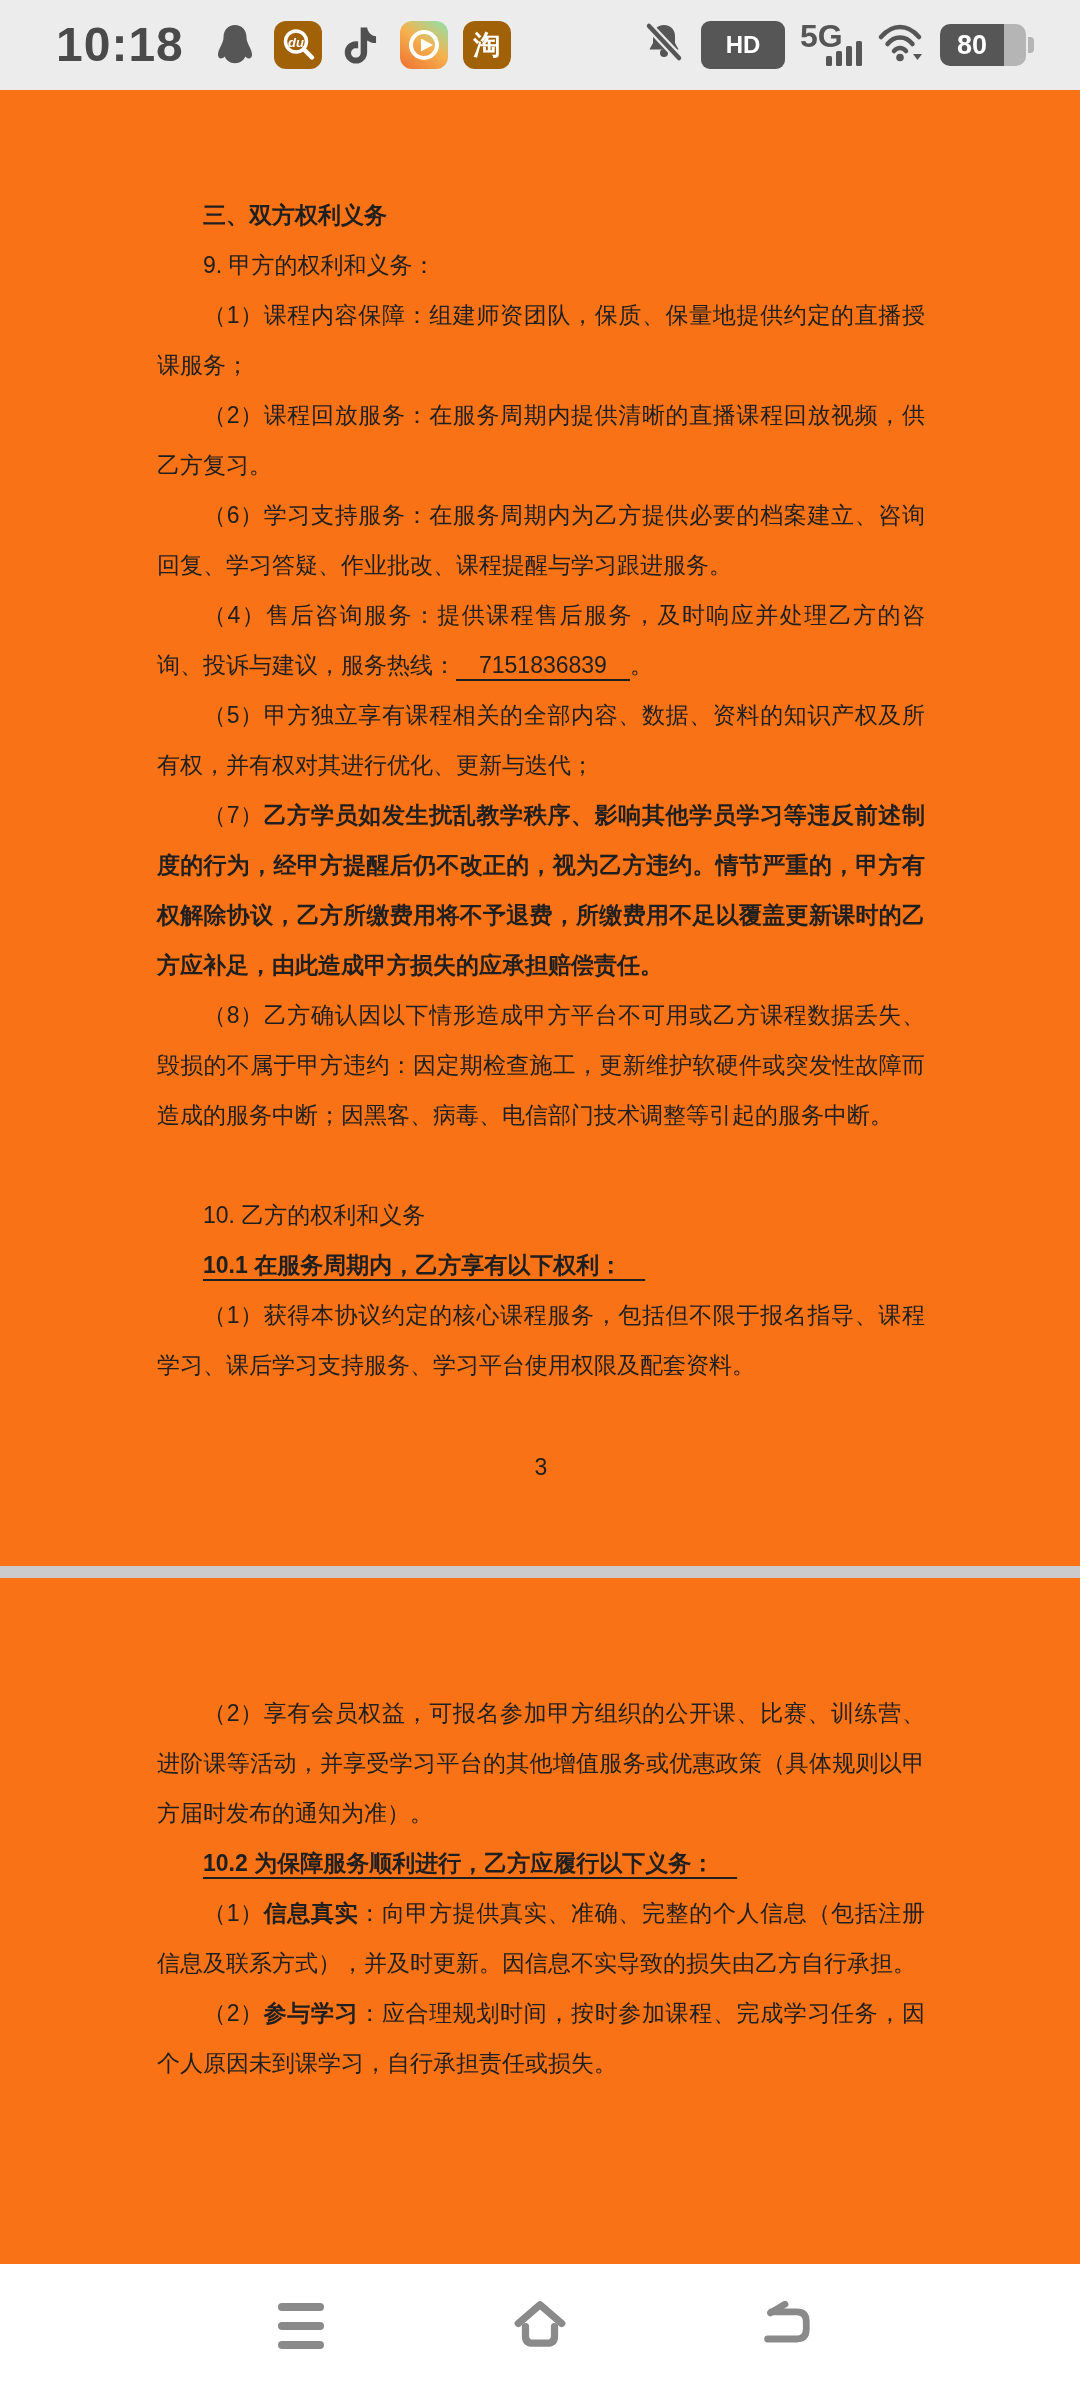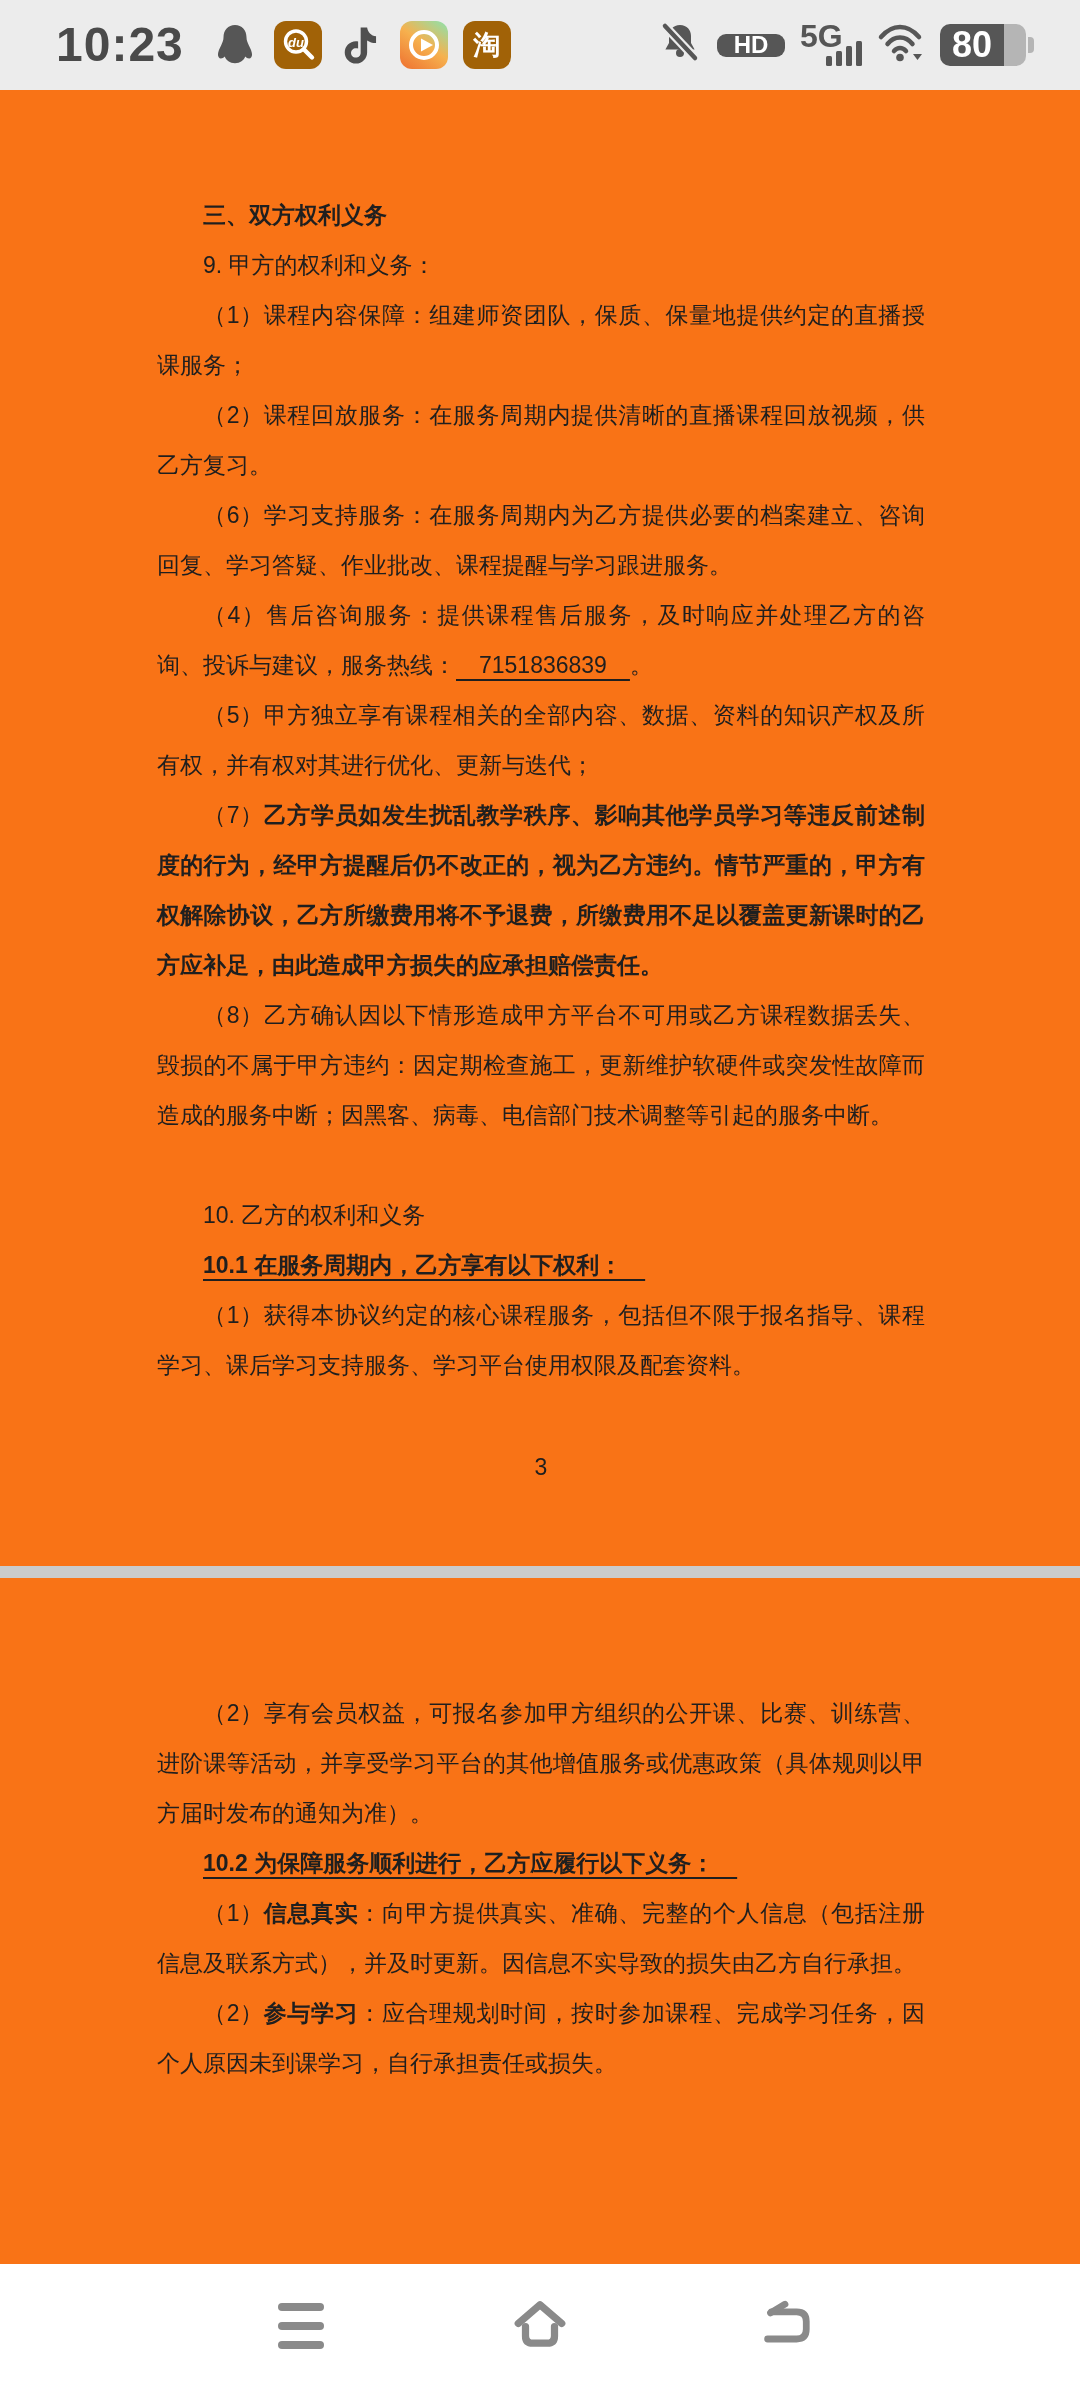--- a/index.html
+++ b/index.html
@@ -11,29 +11,29 @@
   .status{
     position:absolute;top:0;left:0;width:100%;height:90px;background:#ececec;
     display:flex;align-items:center;padding:0 46px 0 56px;box-sizing:border-box;gap:15px;
   }
   .time{font-size:48px;font-weight:700;color:#4a4a4a;letter-spacing:1px;margin-right:12px;line-height:1;}
   .appicon{width:48px;height:48px;border-radius:12px;background:#a16207;display:flex;align-items:center;justify-content:center;flex:0 0 auto;}
   .appicon.plain{background:none;border-radius:0;}
   .taobao-glyph{color:#fff;font-size:27px;font-weight:700;line-height:1;}
   .xigua{background:linear-gradient(215deg,#8be3ae 0%,#f6b14e 48%,#ee7030 100%);}
   .sright{margin-left:auto;display:flex;align-items:center;gap:15px;}
-  .hd-badge{min-width:52px;height:23px;border-radius:9px;background:#565656;color:#fff;
-    font-size:24px;font-weight:700;display:flex;align-items:center;justify-content:center;padding:0 8px;}
+  .hd-badge{min-width:52px;height:48px;border-radius:9px;background:#565656;color:#fff;
+    font-size:24px;font-weight:700;display:flex;align-items:center;justify-content:center;padding:0 16px;}
   .net{position:relative;width:62px;height:46px;}
   .net .g5{position:absolute;top:-2px;left:0;font-size:32px;font-weight:700;color:#565656;line-height:1;}
   .net .bars{position:absolute;bottom:2px;right:0;display:flex;align-items:flex-end;gap:4px;}
   .net .bars i{display:block;width:6px;background:#565656;border-radius:1.5px;}
   .battery{display:flex;align-items:center;}
   .battery .body{width:86px;height:42px;border-radius:10px;overflow:hidden;display:flex;}
-  .battery .fill{width:64px;background:#565656;color:#fff;font-size:36px;font-weight:700;
+  .battery .fill{width:64px;background:#565656;color:#fff;font-size:27px;font-weight:700;
     display:flex;align-items:center;justify-content:center;line-height:1;}
   .battery .rest{flex:1;background:#b5b5b5;}
   .battery .nub{width:6px;height:16px;background:#b5b5b5;border-radius:0 4px 4px 0;margin-left:2px;}
   
   .doc{position:absolute;top:90px;left:0;right:0;bottom:124px;overflow:hidden;background:#f97316;}
   .page1{padding:100px 155px 74px 157px;}
   .page2{padding:110px 155px 0 157px;}
   .divider{height:12px;background:#cbcbcb;}
   .doc p{
     margin:0;font-size:23px;line-height:50px;color:#1f1f1f;
@@ -49,21 +49,21 @@
   .nav-menu-btn{left:301px;}
   .nav-home-btn{left:540px;}
   .nav-back-btn{left:785px;}
   .menu-glyph{display:flex;flex-direction:column;gap:11px;}
   .menu-glyph i{display:block;width:46px;height:8px;border-radius:4px;background:#8a8a8a;}
 </style>
 </head>
 <body>
 
 <div class="status" data-name="status-bar">
-  <span class="time" data-name="clock-time">10:23</span>
+  <span class="time" data-name="clock-time">10:18</span>
 
   <span class="appicon plain" data-name="qq-icon">
     <svg width="46" height="48" viewBox="0 0 48 48">
       <path fill="#565656" d="M24 3c-7.2 0-12 5.2-12 13 0 3.2-1 5.4-2.5 8.4C8 27.6 6.2 30.8 6.2 34c0 2.4 1.2 4.2 3.1 4.2 1.5 0 3-.9 4-2.1 1.6 4.2 5.2 6.9 10.7 6.9s9.1-2.7 10.7-6.9c1 1.2 2.5 2.1 4 2.1 1.9 0 3.1-1.8 3.1-4.2 0-3.2-1.8-6.4-3.3-9.6C37 21.4 36 19.2 36 16c0-7.8-4.8-13-12-13z"></path>
     </svg>
   </span>
 
   <span class="appicon" data-name="baidu-icon">
     <svg width="48" height="48" viewBox="0 0 48 48">
       <circle cx="22" cy="20.5" r="10.5" fill="none" stroke="#fff" stroke-width="3.4"></circle>

